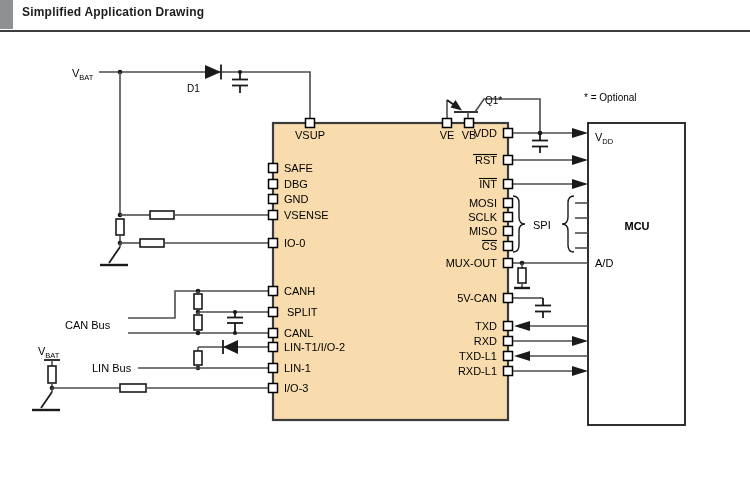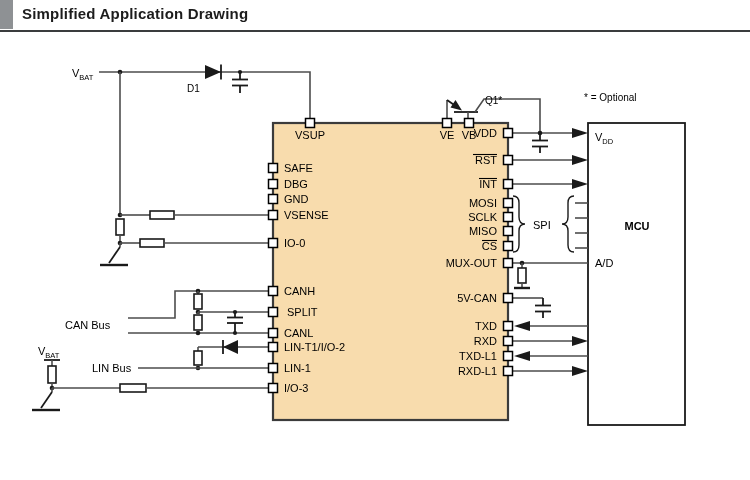--- a/index.html
+++ b/index.html
@@ -1,20 +1,20 @@
 <!DOCTYPE html>
 <html><head>
 <meta charset="utf-8">
 <style>
   html,body{margin:0;padding:0;}
   body{width:750px;height:480px;background:#ffffff;position:relative;
        font-family:"Liberation Sans",sans-serif;overflow:hidden;}
   .header{position:absolute;top:0;left:0;width:750px;height:30px;}
   .header-square{position:absolute;top:0;left:0;width:13px;height:29px;background:#8E9194;}
-  .header h1{position:absolute;left:22px;top:5px;margin:0;font-size:15px;font-weight:bold;
+  .header h1{position:absolute;left:22px;top:5px;margin:0;font-size:12px;font-weight:bold;
              color:#1c1c1c;letter-spacing:.2px;}
   .header-rule{position:absolute;top:30px;left:0;width:750px;height:2px;background:#3a3c3d;}
   svg{position:absolute;top:0;left:0;}
   .wire{stroke:#4d4d4d;stroke-width:1.6;fill:none;}
   .comp{stroke:#1a1a1a;stroke-width:1.6;fill:#ffffff;}
   .cline{stroke:#1a1a1a;stroke-width:1.8;fill:none;}
   .pin{fill:#ffffff;stroke:#000000;stroke-width:1.5;}
   .solid{fill:#1a1a1a;stroke:none;}
   .dot{fill:#1a1a1a;stroke:none;}
   .lbl{font-size:11px;fill:#000000;}

